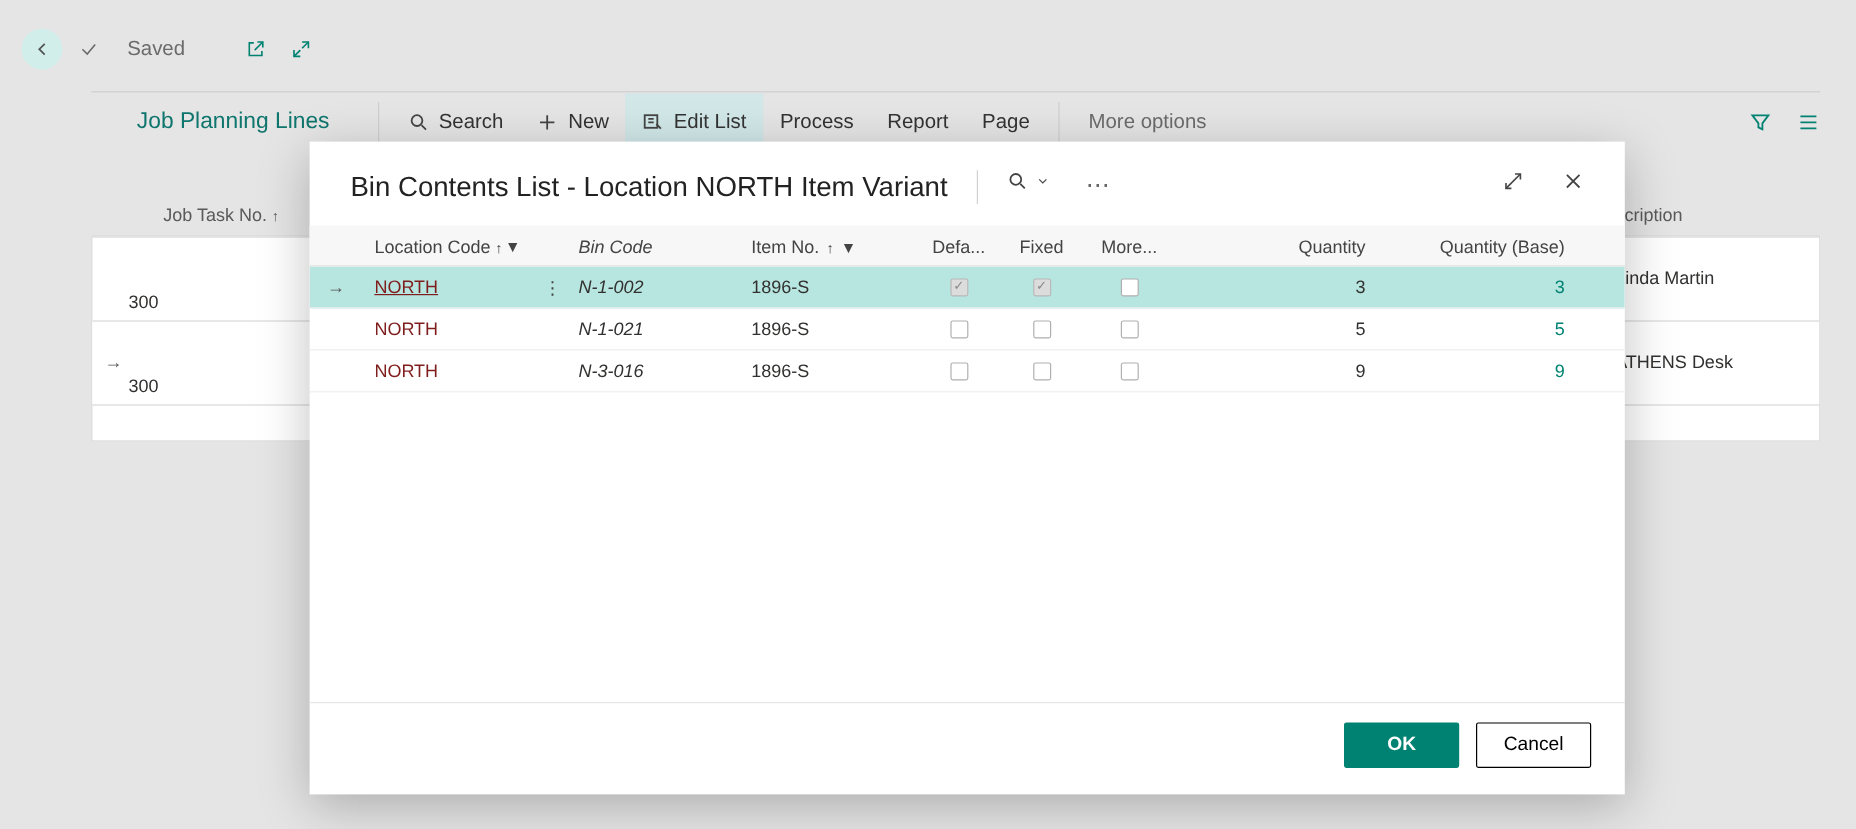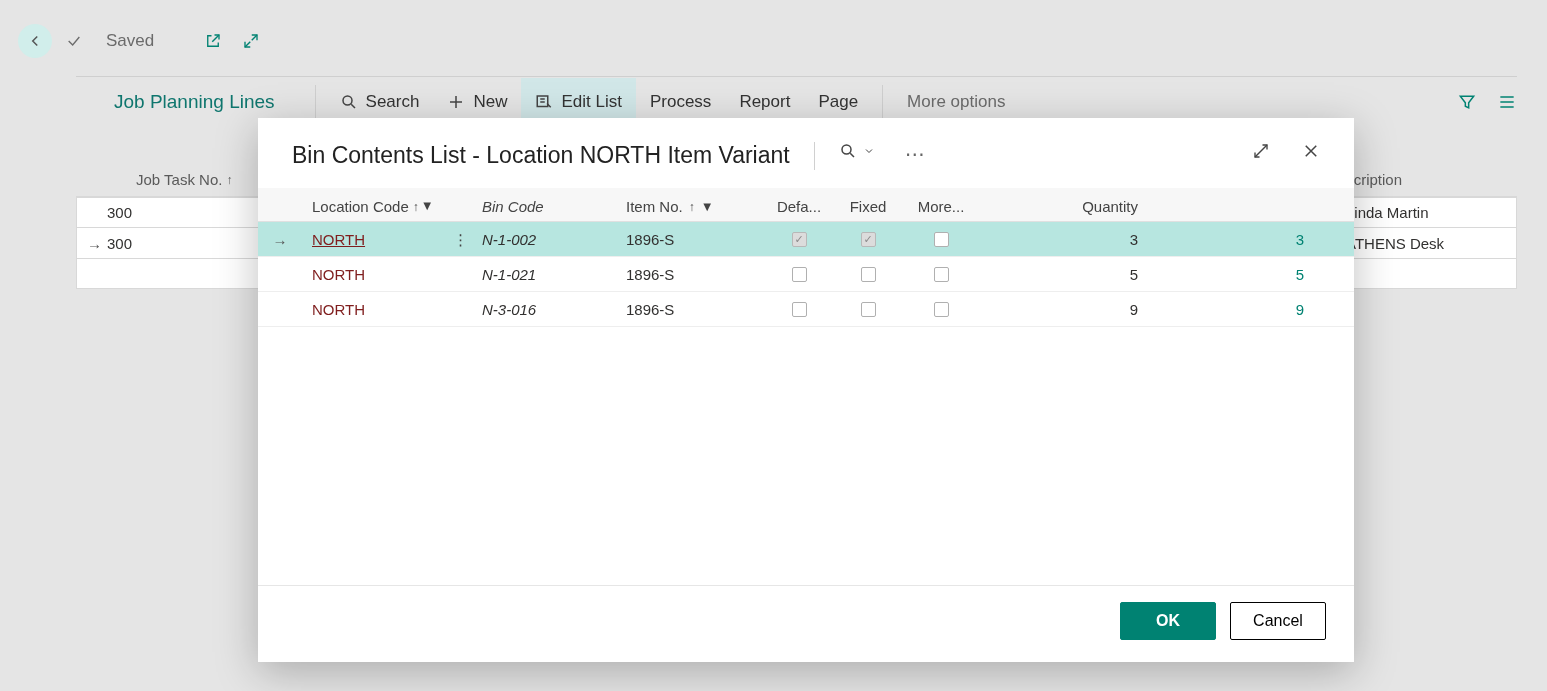--- a/index.html
+++ b/index.html
@@ -57,21 +57,21 @@
     font-size: 15px;
     padding: 8px 30px;
   }
   .col-task { width: 150px; }
   .grid-row {
     display: flex; align-items: center;
     border-top: 1px solid #d8d8d8;
     padding: 6px 10px;
   }
   .grid-row .arrow-cell { width: 20px; color: #555;}
-  .grid-row .task-cell { width: 150px; padding-left: 0px;}
+  .grid-row .task-cell { width: 150px; padding-left: 0px; margin-top: 40px;}
   .grid-row.selected { background: #fff; }
   .grid-row .options-cell { width: 10px; color: #008272;}
   .grid{
     background: #fff;
     border: 1px solid #d8d8d8;
   }
   
   .modal {
     position: absolute;
     left: 258px; top: 118px;
@@ -318,20 +318,23 @@
       </div>
     <div class="mcol mcol-fix">
         <span>Fixed</span>
       </div>
     <div class="mcol mcol-ded">
         <span>More...</span>
       </div>
     <div class="mcol mcol-qty">
         <span>Quantity</span>
       </div>
+    <div class="mcol mcol-qtyb">
+        <span>Quantity (Base)</span>
+      </div>
   </div>
 
   <div class="modal-body" id="modal-rows">
       <div class="modal-row selected">
         <div class="mcol mcol-pre">
           <span>→</span>
         </div>
         <div class="mcol mcol-loc" style="position: relative;">
           <span class="loc-link">NORTH</span>
           <span class="row-menu">⋮</span>

